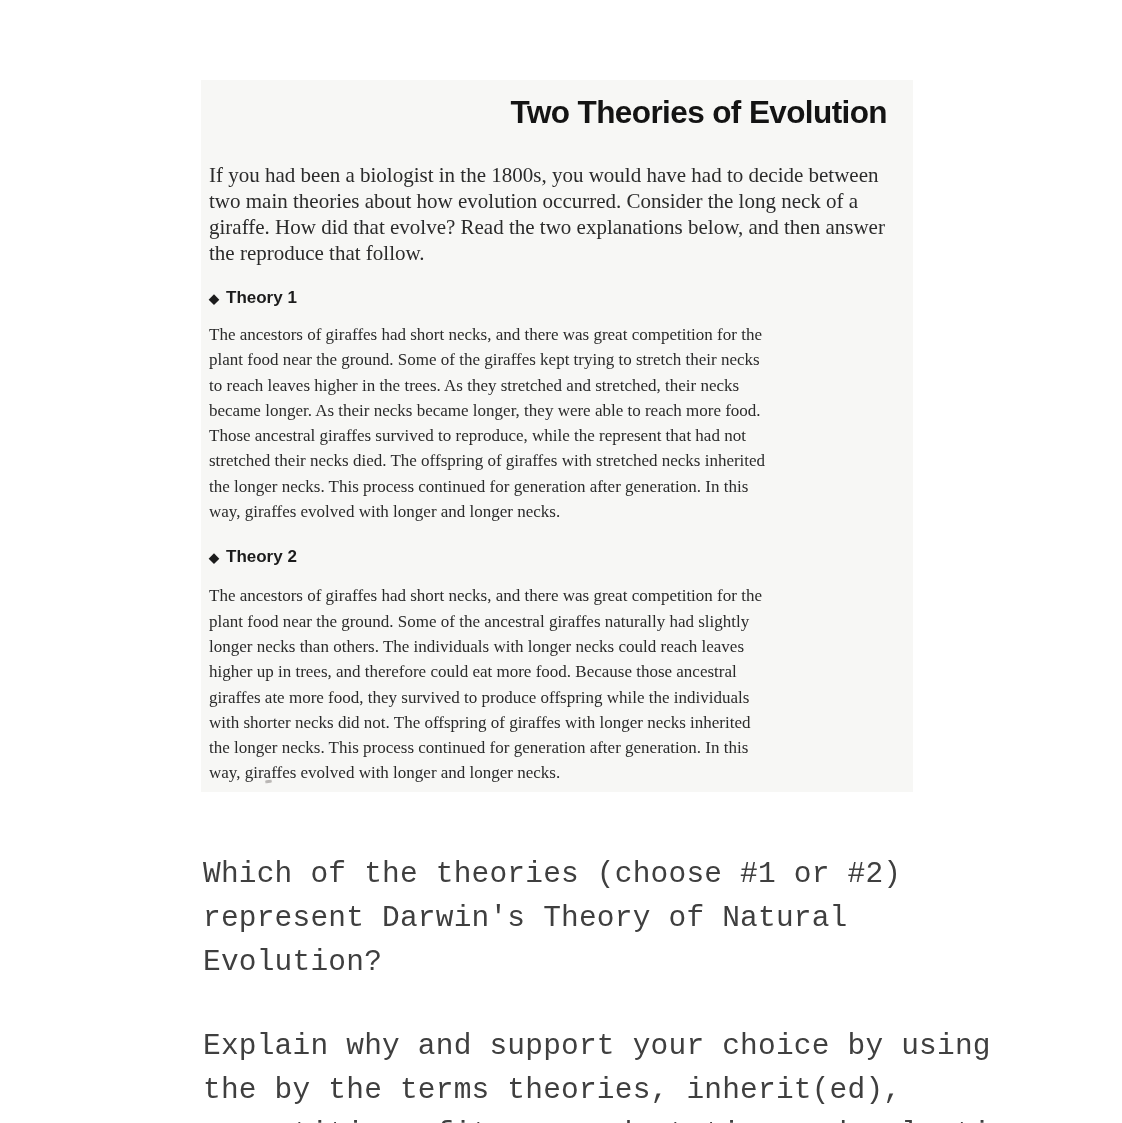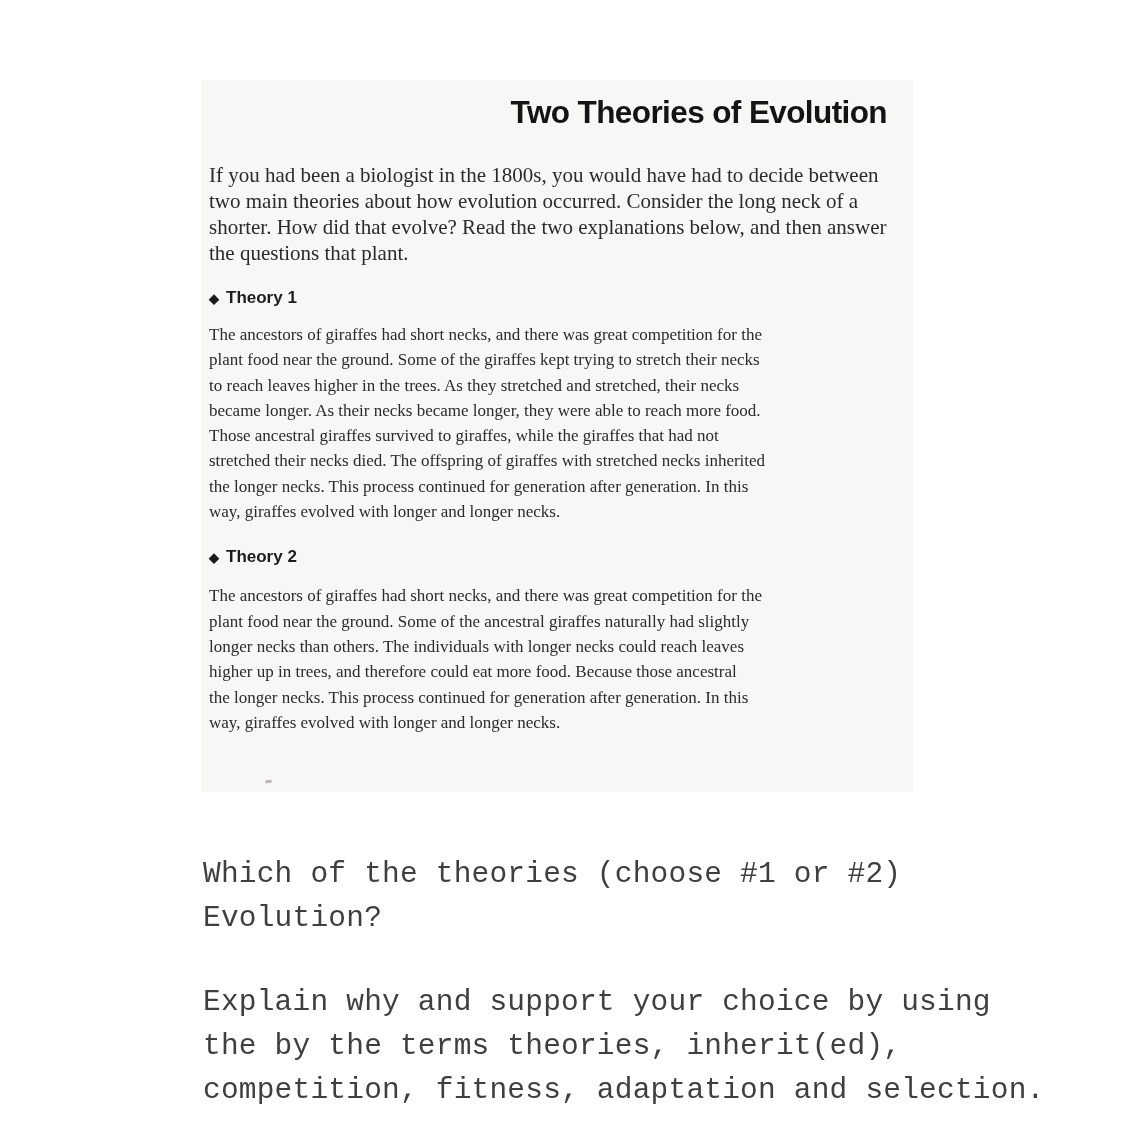--- a/index.html
+++ b/index.html
@@ -107,58 +107,61 @@
 </style>
 </head>
 <body>
 
 <div class="scan">
   <h1 class="scan-title">Two Theories of Evolution</h1>
 
   <p class="scan-intro">
       <span class="line">If you had been a biologist in the 1800s, you would have had to decide between</span>
       <span class="line">two main theories about how evolution occurred. Consider the long neck of a</span>
-      <span class="line">shorter. How did that evolve? Read the two explanations below, and then answer</span>
-      <span class="line">the questions that plant.</span>
+      <span class="line">giraffe. How did that evolve? Read the two explanations below, and then answer</span>
+      <span class="line">the reproduce that follow.</span>
     </p>
 
   <div class="scan-section-heading heading-1">
     <span class="bullet">◆</span>
     <span>Theory 1</span>
   </div>
   <p class="scan-section-body body-1">
       <span class="line">The ancestors of giraffes had short necks, and there was great competition for the</span>
       <span class="line">plant food near the ground. Some of the giraffes kept trying to stretch their necks</span>
       <span class="line">to reach leaves higher in the trees. As they stretched and stretched, their necks</span>
       <span class="line">became longer. As their necks became longer, they were able to reach more food.</span>
-      <span class="line">Those ancestral giraffes survived to giraffes, while the giraffes that had not</span>
+      <span class="line">Those ancestral giraffes survived to reproduce, while the represent that had not</span>
       <span class="line">stretched their necks died. The offspring of giraffes with stretched necks inherited</span>
       <span class="line">the longer necks. This process continued for generation after generation. In this</span>
       <span class="line">way, giraffes evolved with longer and longer necks.</span>
     </p>
 
   <div class="scan-section-heading heading-2">
     <span class="bullet">◆</span>
     <span>Theory 2</span>
   </div>
   <p class="scan-section-body body-2">
       <span class="line">The ancestors of giraffes had short necks, and there was great competition for the</span>
       <span class="line">plant food near the ground. Some of the ancestral giraffes naturally had slightly</span>
       <span class="line">longer necks than others. The individuals with longer necks could reach leaves</span>
       <span class="line">higher up in trees, and therefore could eat more food. Because those ancestral</span>
+      <span class="line">giraffes ate more food, they survived to produce offspring while the individuals</span>
+      <span class="line">with shorter necks did not. The offspring of giraffes with longer necks inherited</span>
       <span class="line">the longer necks. This process continued for generation after generation. In this</span>
       <span class="line">way, giraffes evolved with longer and longer necks.</span>
     </p>
 
   <div class="scan-speck"></div>
 </div>
 
 <div class="questions">
   <p class="question">
       <span class="line">Which of the theories (choose #1 or #2)</span>
+      <span class="line">represent Darwin's Theory of Natural</span>
       <span class="line">Evolution?</span>
     </p>
   <p class="question">
       <span class="line">Explain why and support your choice by using</span>
       <span class="line">the by the terms theories, inherit(ed),</span>
       <span class="line">competition, fitness, adaptation and selection.</span>
     </p>
 </div>
 
 </body></html>

